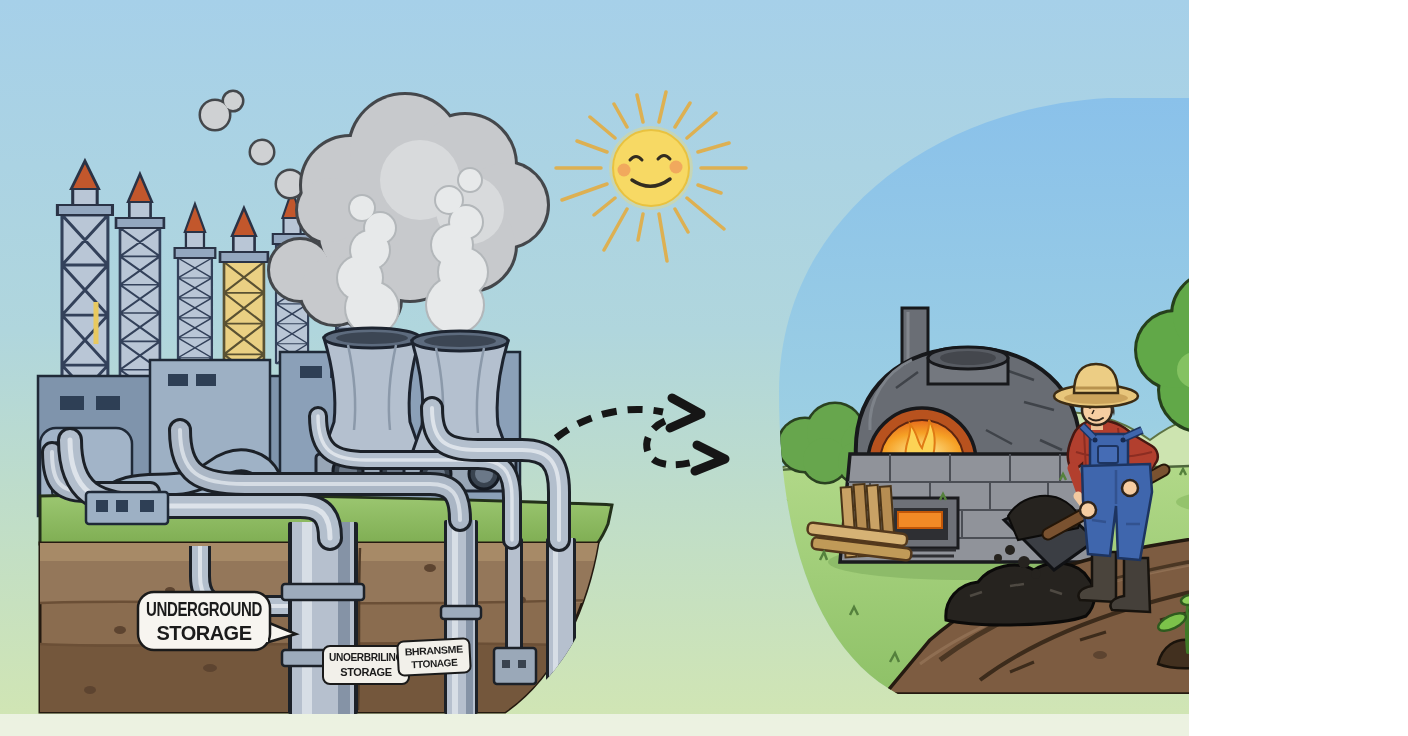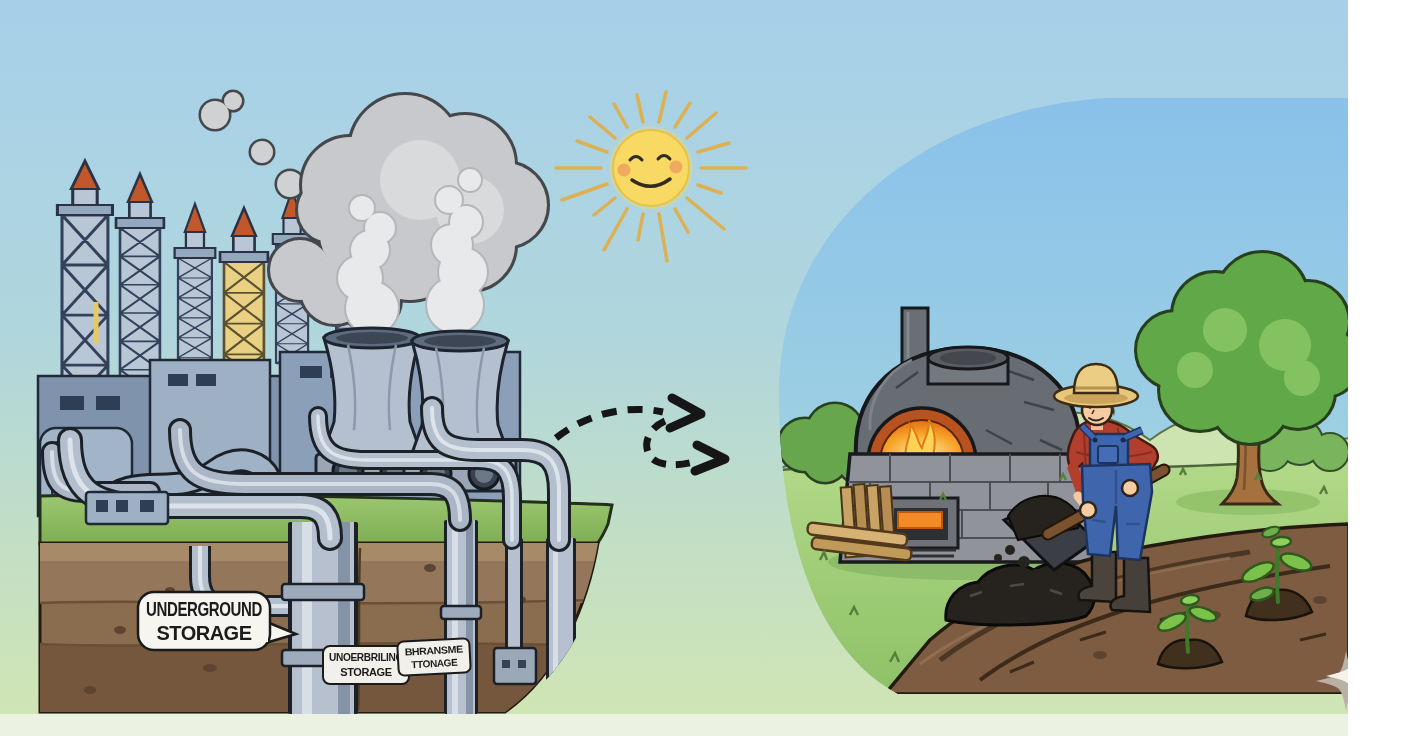--- a/index.html
+++ b/index.html
@@ -1,16 +1,16 @@
 <!DOCTYPE html>
 <html><head>
 <meta charset="utf-8">
 <style>
   html,body{margin:0;padding:0;background:#ffffff;}
-  .stage{position:relative;width:1348px;height:736px;overflow:hidden;font-family:"Liberation Sans",sans-serif;}
+  .stage{position:relative;width:1189px;height:736px;overflow:hidden;font-family:"Liberation Sans",sans-serif;}
   .stage svg{display:block;width:1408px;height:736px;}
   .bubble-text{font-family:"Liberation Sans",sans-serif;font-weight:700;font-size:20px;fill:#1b1b1b;text-anchor:middle;letter-spacing:-0.5px;}
   .bubble-text-sm{font-family:"Liberation Sans",sans-serif;font-weight:700;font-size:11px;fill:#1b1b1b;text-anchor:middle;letter-spacing:-0.4px;}
   .bubble-text-xs{font-family:"Liberation Sans",sans-serif;font-weight:700;font-size:10px;fill:#1b1b1b;text-anchor:middle;letter-spacing:-0.4px;}
 </style>
 </head>
 <body>
 
 <div class="stage">
 <svg viewBox="0 0 1408 736" xmlns="http://www.w3.org/2000/svg">

